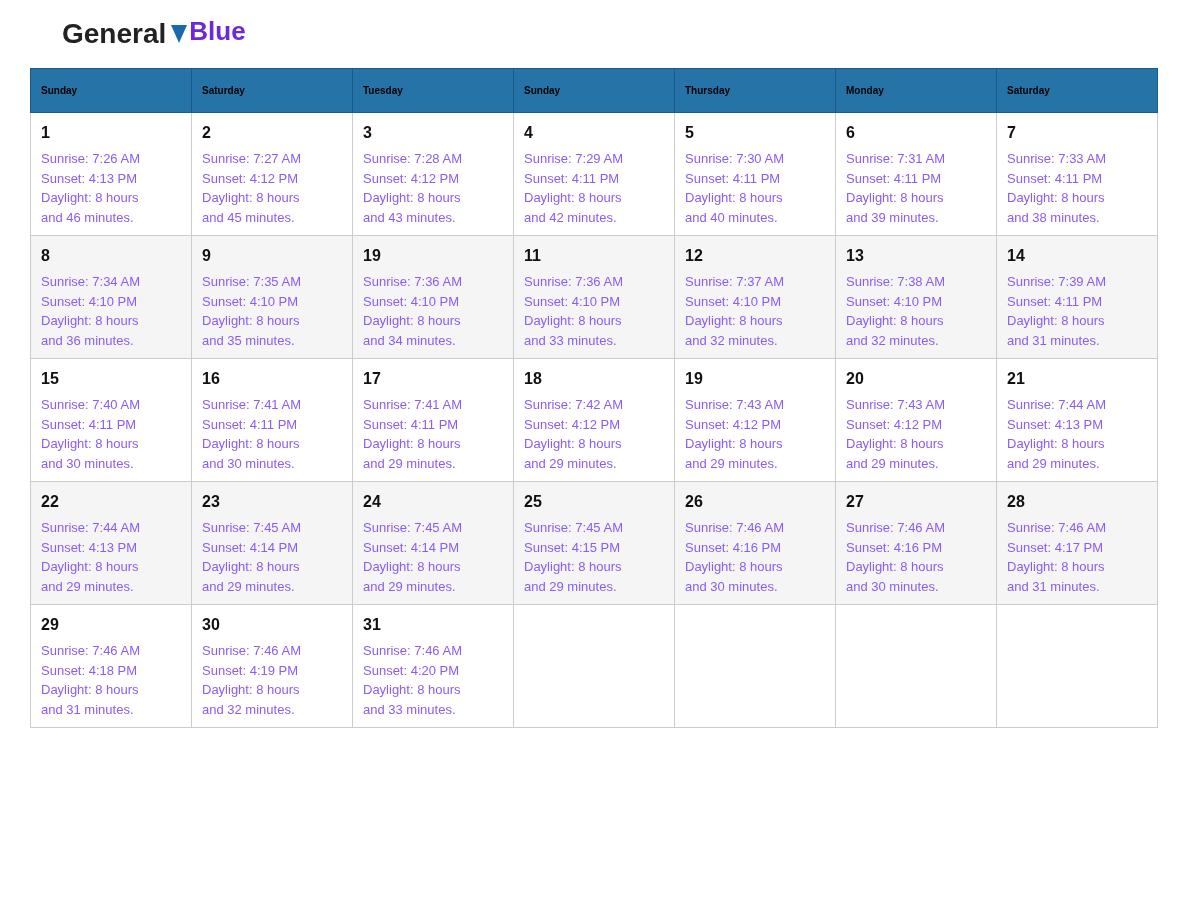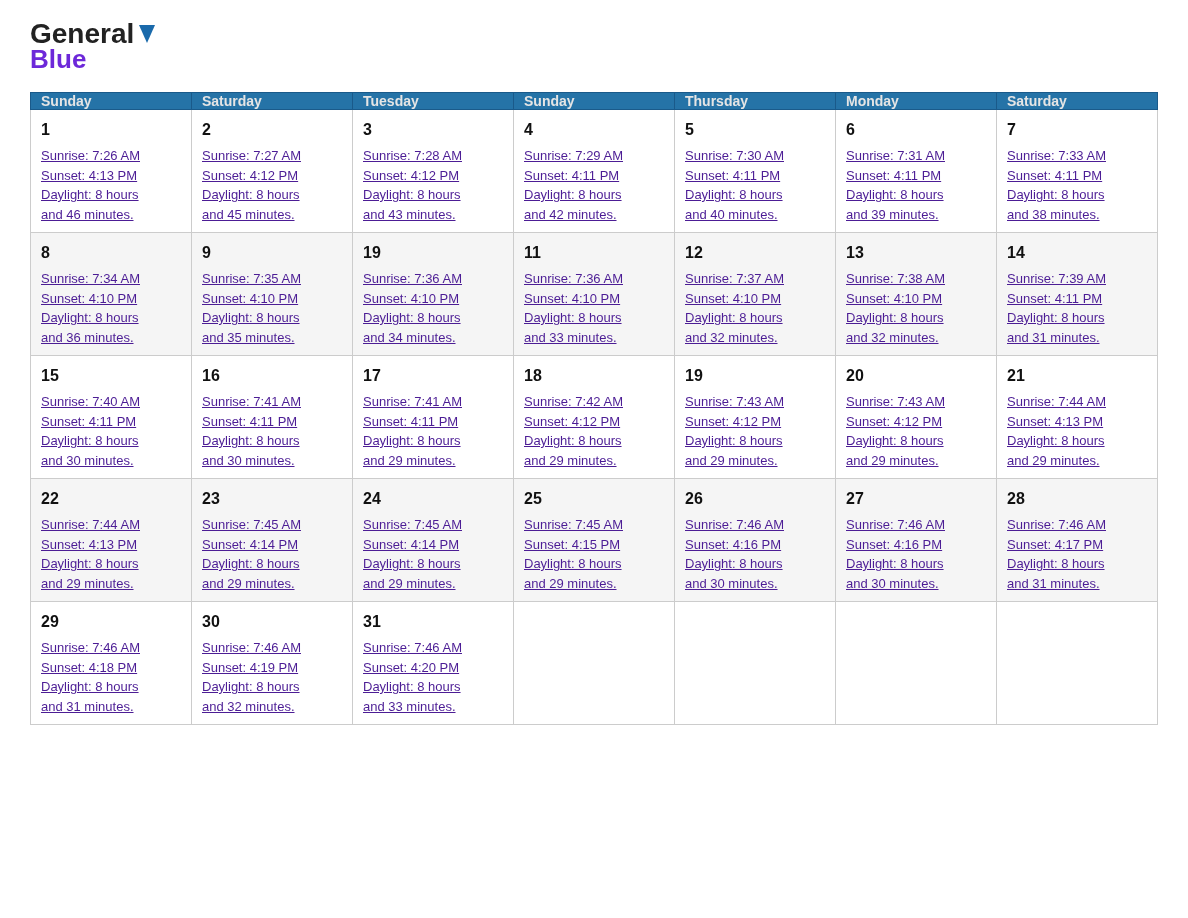--- a/index.html
+++ b/index.html
@@ -31,60 +31,60 @@
       color: #444;
       margin-top: 4px;
     }
     table {
       width: 100%;
       border-collapse: collapse;
       table-layout: fixed;
     }
     thead tr th {
       background-color: #2573a7;
-      color: #e5e5e5;
-      font-size: 14px;
-      font-weight: bold;
-      padding: 0 10px;
+      color: #000000;
+      font-size: 10px;
+      font-weight: bold;
+      padding: 16px 10px;
       text-align: left;
       border: 1px solid #1a5a8a;
     }
     tbody tr td {
       vertical-align: top;
       padding: 8px 10px;
       border: 1px solid #ccc;
       font-size: 13px;
       line-height: 1.5;
       min-height: 100px;
     }
     tbody tr td .day-num {
       font-size: 16px;
       font-weight: bold;
       display: block;
       margin-bottom: 4px;
       color: #111;
     }
     tbody tr td .day-info {
-      color: #4c1d95;
+      color: #8b5cf6;
       font-size: 13px;
-      text-decoration: underline;
     }
     tbody tr:nth-child(odd) td {
       background-color: #fff;
     }
     tbody tr:nth-child(even) td {
       background-color: #f5f5f5;
     }
     tbody tr td.empty {
       background: #fff;
     }
     .logo-container {
       display: flex;
-      flex-direction: column;
+      flex-direction: row;
       line-height: 1;
+      margin-left: 32px;
     }
     .logo-row1 {
       display: flex;
       align-items: center;
       font-size: 28px;
       font-weight: bold;
       color: #222;
     }
     .logo-arrow-svg {
       display: inline-block;

